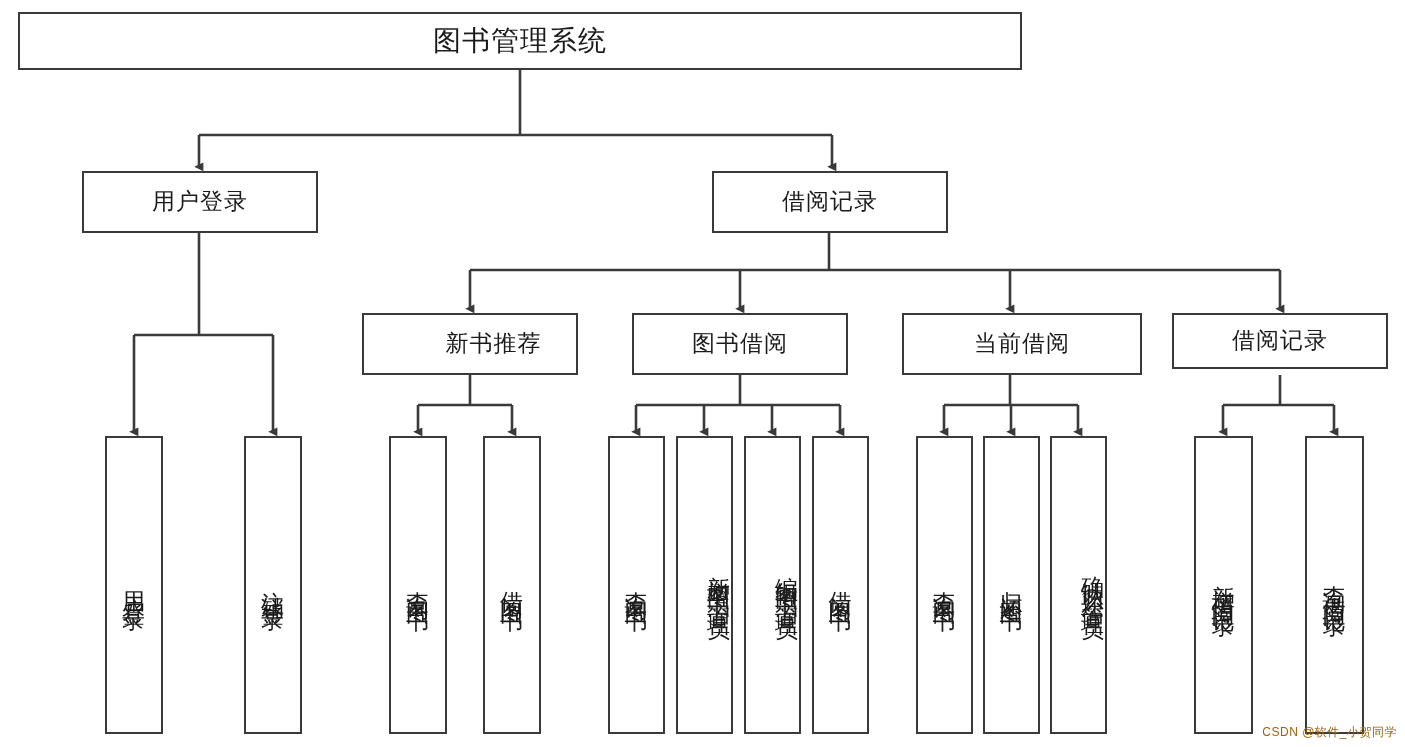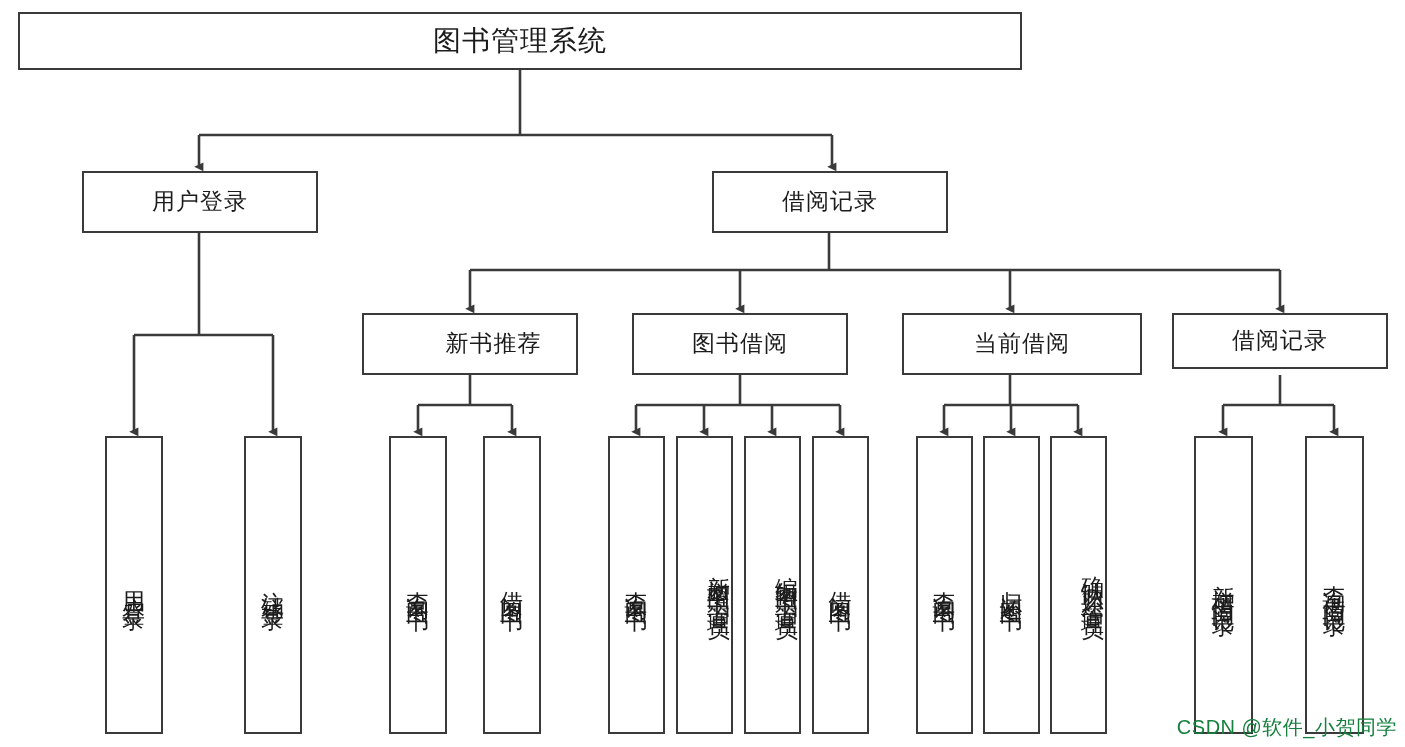--- a/index.html
+++ b/index.html
@@ -54,22 +54,22 @@
     align-items: flex-start;
     justify-content: center;
   }
   .node-v.mid {
     align-items: center;
   }
   #watermark {
     position: absolute;
     right: 8px;
     bottom: 6px;
-    font-size: 20px;
-    color: #15803d;
+    font-size: 12px;
+    color: #a16207;
     letter-spacing: 0.5px;
     white-space: nowrap;
     user-select: none;
   }
 </style>
 </head>
 <body>
 
 <div id="canvas">
 

